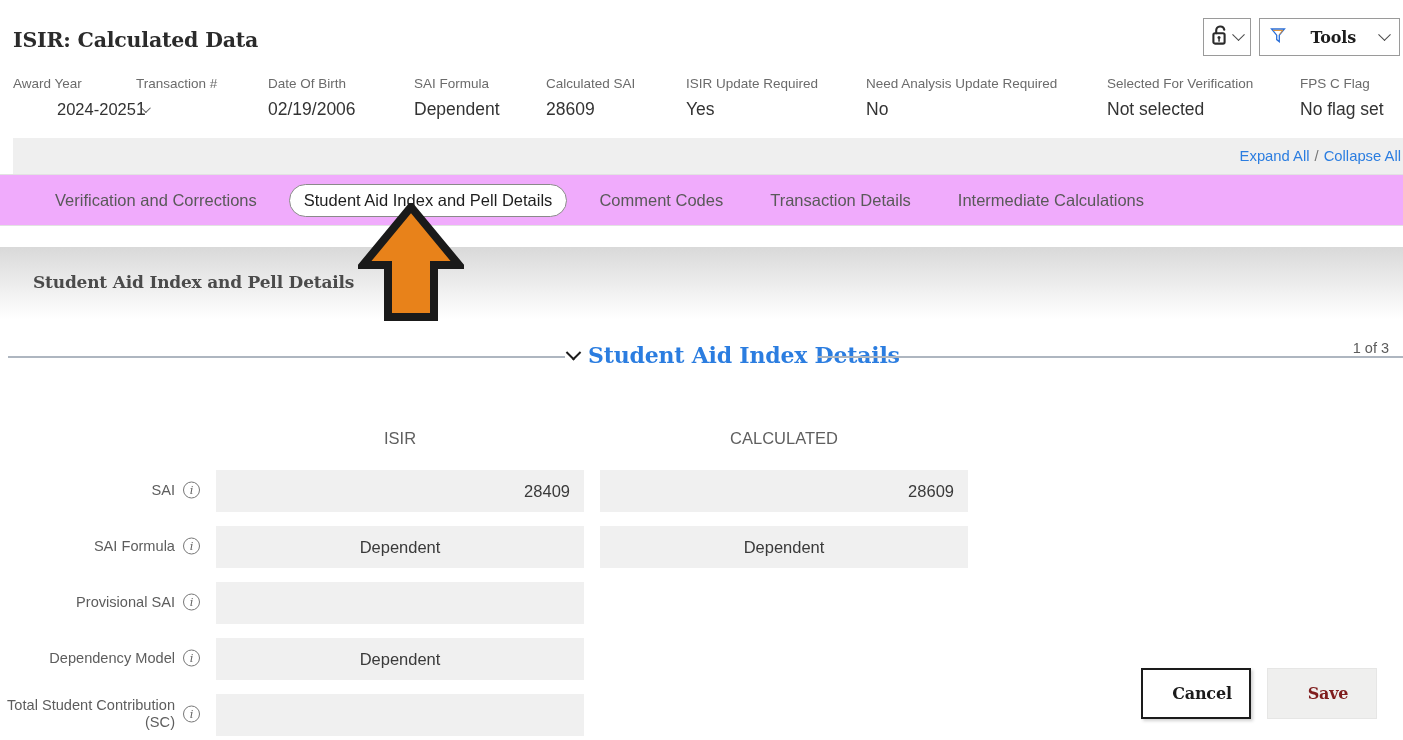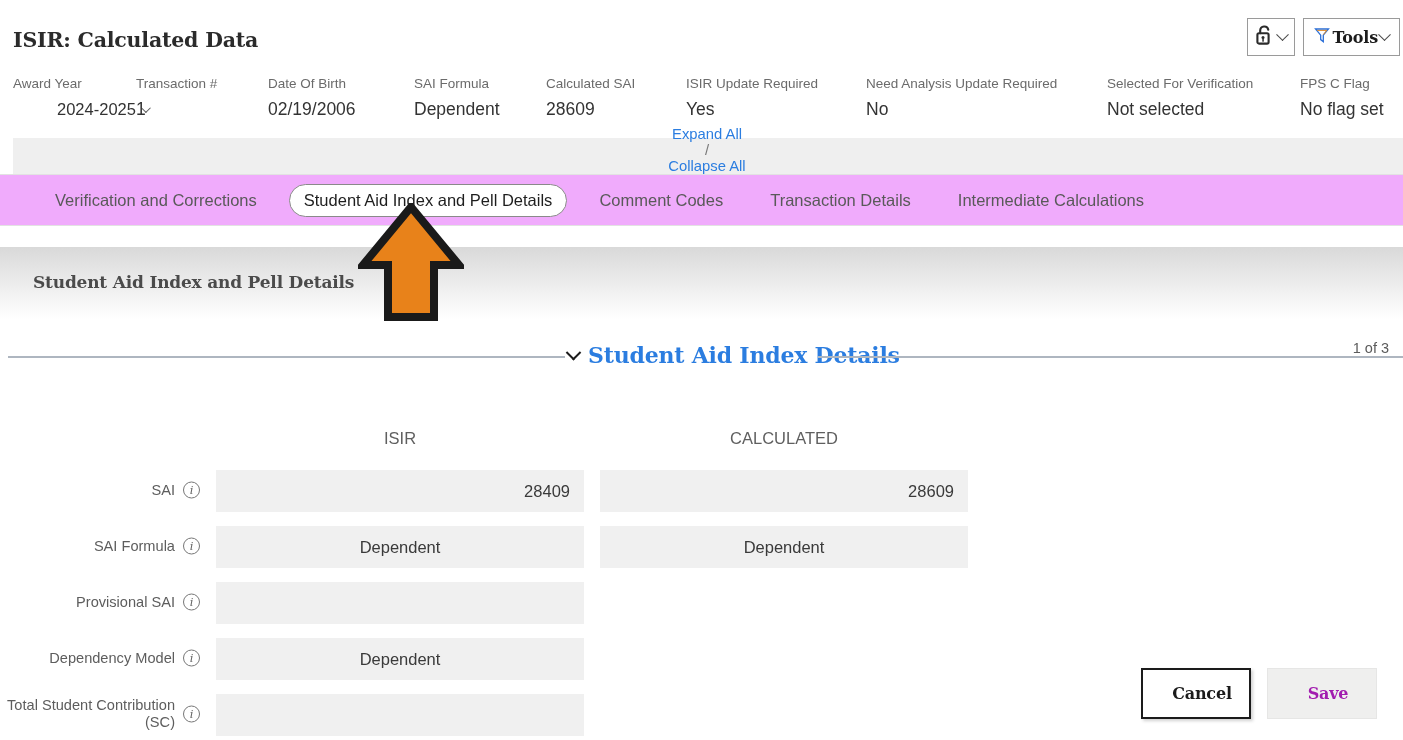--- a/index.html
+++ b/index.html
@@ -44,21 +44,21 @@
     min-width: 42px;
     display: flex;
     align-items: center;
     justify-content: center;
     gap: 4px;
     padding: 0 7px;
     cursor: pointer;
   }
   .tools-btn {
     padding: 0 10px;
-    gap: 2px;
+    gap: 24px;
   }
   .tools-label {
     font-family: "DejaVu Serif", serif;
     font-weight: bold;
     font-size: 16px;
     color: #1c1c1c;
     letter-spacing: -0.2px;
   }
   .caret {
     display: inline-block;
@@ -111,21 +111,20 @@
   
   .expand-bar {
     position: absolute;
     left: 13px; top: 138px;
     width: 1390px; height: 36px;
     background: #efefef;
     display: flex;
     align-items: center;
     justify-content: flex-end;
     padding-right: 2px;
-    flex-direction: column;
   }
   .link {
     color: #2b7de0;
     font-size: 14.8px;
     cursor: pointer;
     white-space: nowrap;
   }
   .slash { color: #777; font-size: 14.8px; margin: 0 5px; }
 
   
@@ -315,21 +314,21 @@
   }
   .btn.cancel {
     background: #fff;
     border: 2px solid #1b1b1b;
     color: #1b1b1b;
     box-shadow: 2px 2px 3px rgba(0,0,0,0.18);
   }
   .btn.save {
     background: #efefee;
     border: 1px solid #e6e6e5;
-    color: #a21caf;
+    color: #7f1d1d;
     cursor: default;
   }
 </style>
 </head>
 <body>
 
 <div id="app">
 
   <div class="page-title">ISIR: Calculated Data</div>
 

